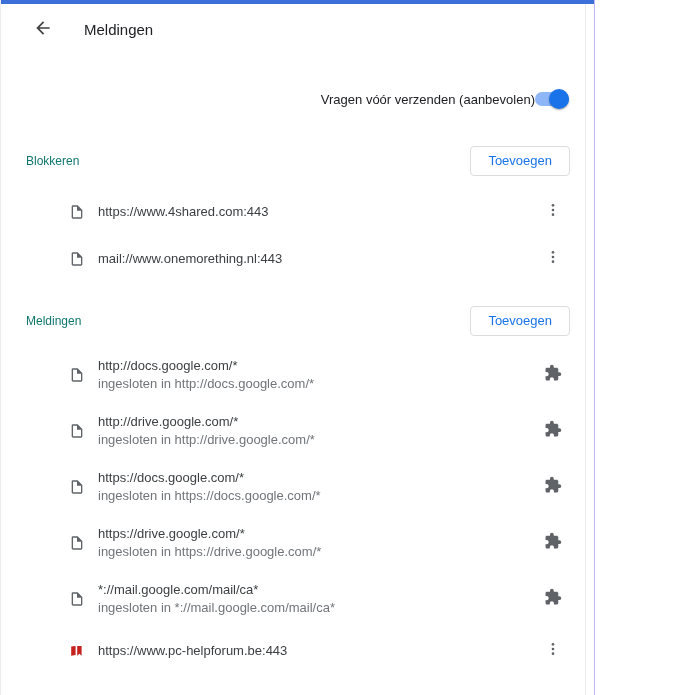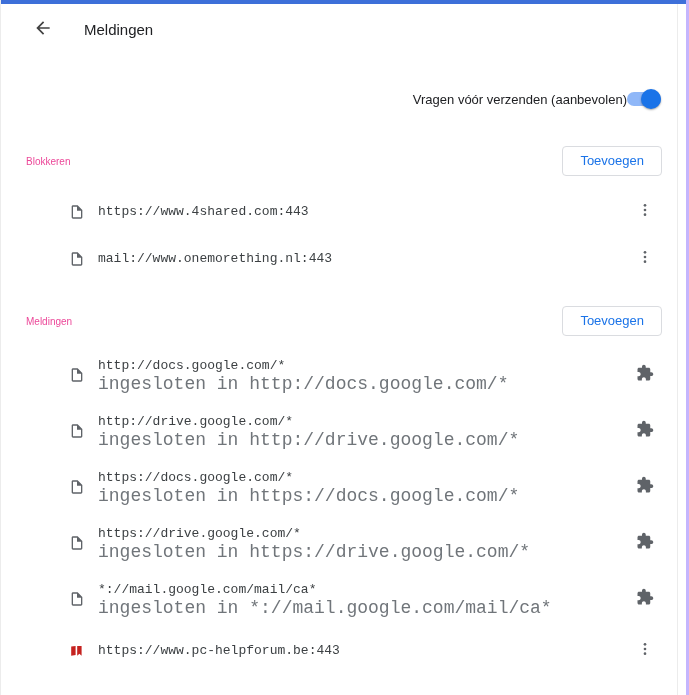--- a/index.html
+++ b/index.html
@@ -5,24 +5,24 @@
   * { margin:0; padding:0; box-sizing:border-box; }
   html,body { width:689px; height:695px; }
   body {
     font-family:"Liberation Sans", sans-serif;
     background:#fff;
     color:#202124;
     overflow:hidden;
   }
   .page {
     position:relative;
-    width:689px; height:695px;
+    width:595px; height:695px;
     background:#fff;
     border-left:1px solid #ececec;
-    border-right:3px solid #c4b5fd;
+    border-right:1px solid #c4b5fd;
   }
   .topbar {
     position:absolute; top:0; left:0; right:0;
     height:4px; background:#3d6fd9;
   }
   .scroll-edge {
     position:absolute; top:4px; bottom:0; right:8px;
     width:1px; background:#ececec;
   }
   .header {
@@ -53,43 +53,43 @@
     position:absolute; right:0; top:0; width:20px; height:20px;
     border-radius:50%; background:#1a73e8;
     box-shadow:0 1px 2px rgba(0,0,0,.35);
   }
   .section-head {
     display:flex; align-items:center; justify-content:space-between;
     height:30px; padding:0 24px 0 25px;
   }
   .section-head.first { margin-top:26px; }
   .section-head.second { margin-top:24px; }
-  .section-heading { font-size:10px; color:#ec4899; font-weight:400; }
+  .section-heading { font-size:12px; color:#0f766e; font-weight:400; }
   .add-btn {
     background:#fff; border:1px solid #dadce0; border-radius:4px;
     color:#1a73e8; font-size:13px; font-weight:normal;
     font-family:"Liberation Sans", sans-serif;
     padding:7px 17px; cursor:pointer; line-height:14px;
   }
   .rows { }
   .rows.first-list { margin-top:12px; }
   .rows.second-list { margin-top:11px; }
   .site-row {
     display:flex; align-items:center;
     padding:0 28px 0 66px;
   }
   .site-row.single { height:47px; }
   .site-row.double { height:56px; }
   .row-icon {
     width:20px; display:flex; justify-content:center; flex:none;
     margin-right:11px;
   }
-  .row-texts { flex:1; min-width:0;font-family:Liberation Mono, monospace; }
+  .row-texts { flex:1; min-width:0; }
   .row-url { font-size:13px; color:#3c4043; line-height:18px; }
-  .row-sub { font-size:18px; color:#70757a; line-height:18px; }
+  .row-sub { font-size:13px; color:#70757a; line-height:18px; }
   .row-action {
     width:26px; display:flex; justify-content:center; align-items:center;
     flex:none;
   }
   .kebab-btn {
     border:none; background:transparent; cursor:pointer;
     width:26px; height:26px; display:flex; align-items:center; justify-content:center;
     border-radius:50%;
   }
 </style>

